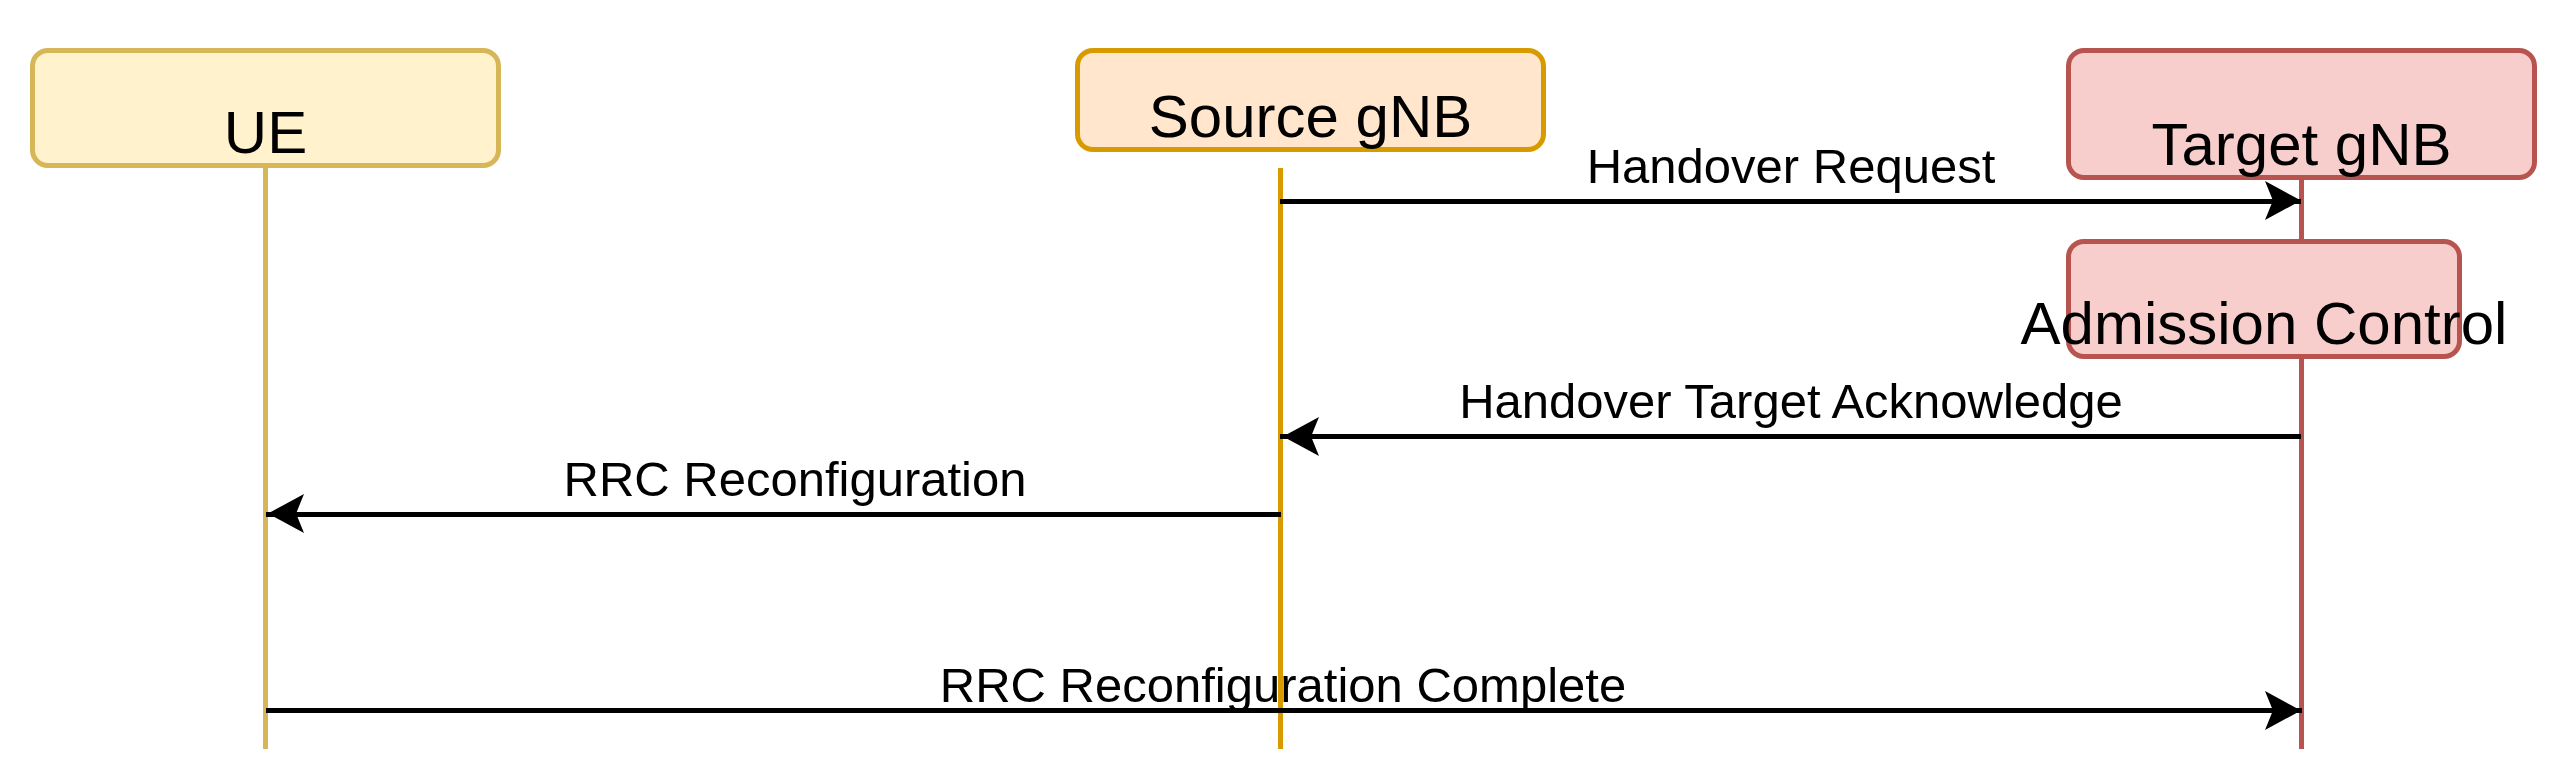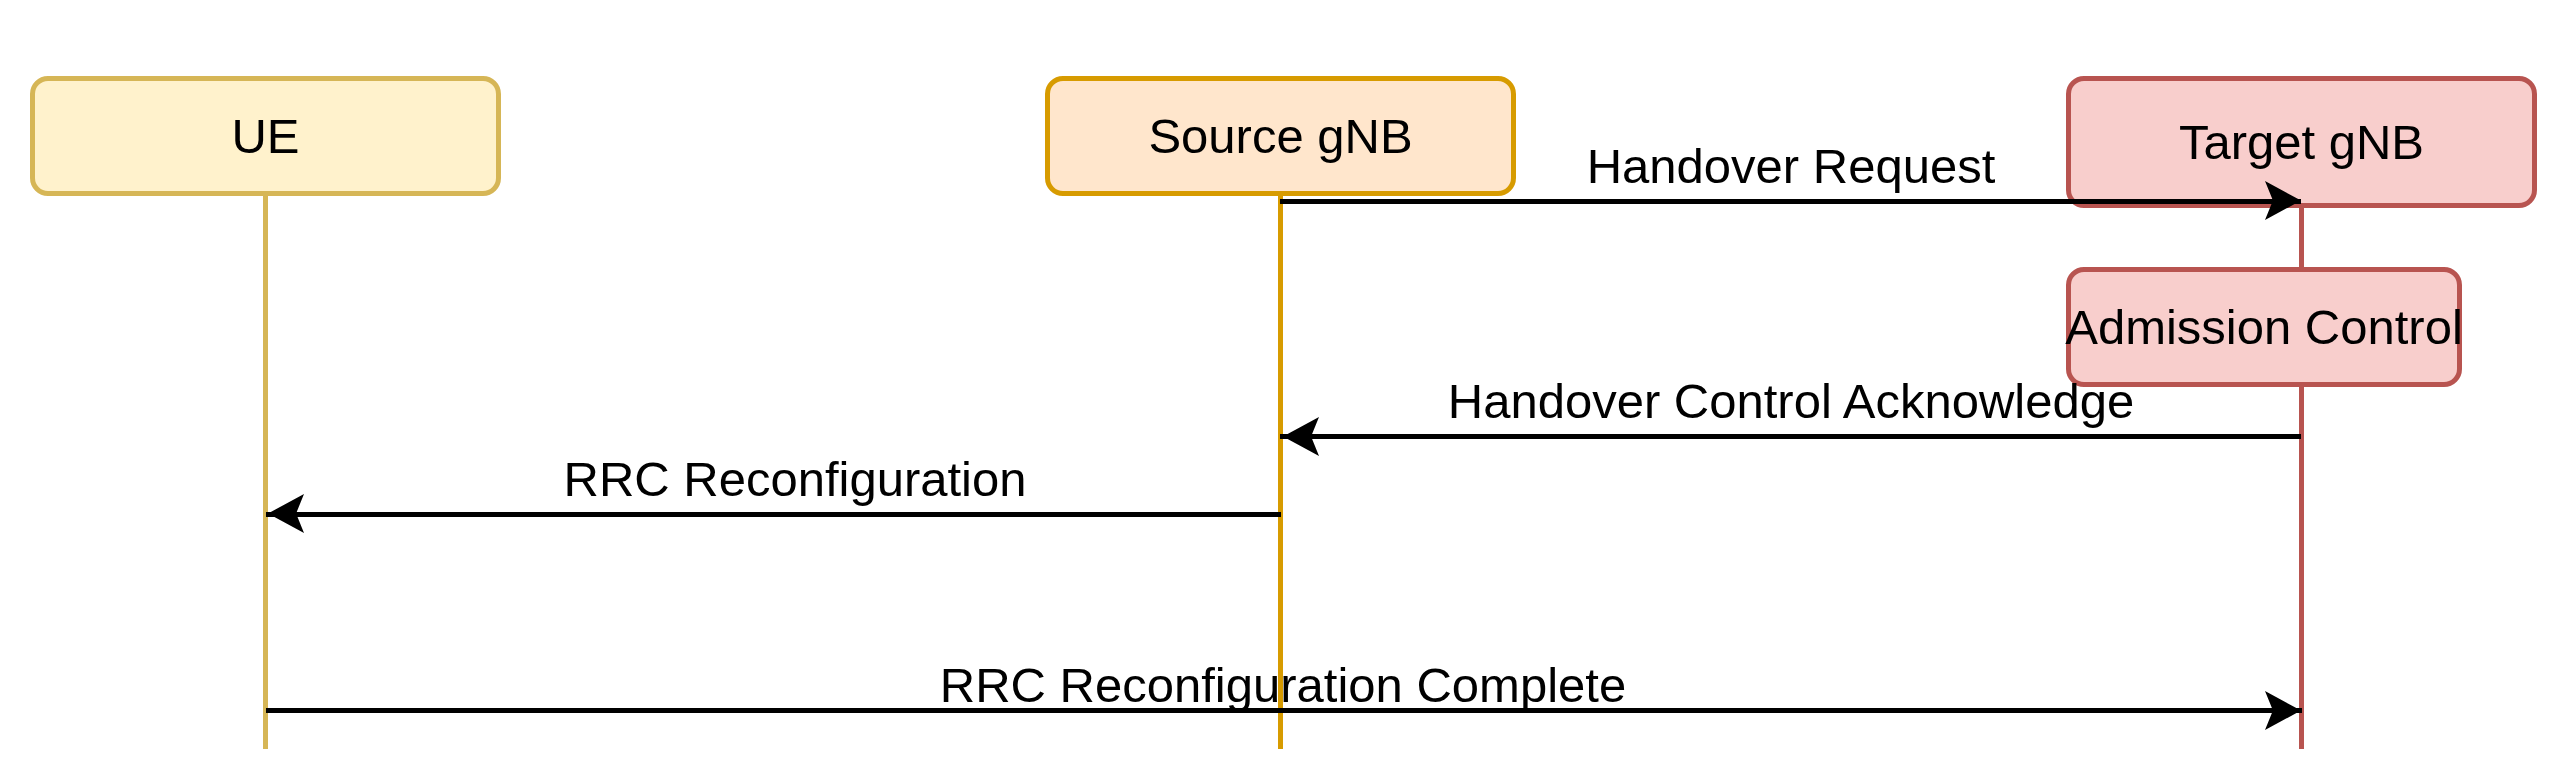--- a/index.html
+++ b/index.html
@@ -15,27 +15,26 @@
     background: var(--background, #FFFFFF);
     overflow: hidden;
     color: var(--text, #000000);
   }
   .box {
     position: absolute;
     box-sizing: border-box;
     border: 5.3px solid #000;
     border-radius: 18px;
     display: flex;
-    align-items: center;
+    align-items: flex-end;
     justify-content: center;
-    font-size: 49px;
+    font-size: 60px;
     line-height: 1;
     white-space: nowrap;
     color: var(--text, #000000);
-    margin-top: 28px;
   }
   .ue-colors     { background: var(--ue-fill, #FFF2CC);     border-color: var(--ue-stroke, #D6B656); }
   .source-colors { background: var(--source-fill, #FFE6CC); border-color: var(--source-stroke, #D79B00); }
   .target-colors { background: var(--target-fill, #F8CECC); border-color: var(--target-stroke, #B85450); }
 
   .lifeline {
     position: absolute;
     top: 168px;
     height: 581px;
     width: 4.6px;
@@ -72,39 +71,39 @@
 
 <div class="canvas">
 
   <div class="lifeline ue" style="left:263px;"></div>
   <div class="lifeline source" style="left:1278px;"></div>
   <div class="lifeline target" style="left:2299px;"></div>
 
   <div class="box ue-colors" style="left:30px; top:48px; width:471px; height:120px;">
     <span>UE</span>
   </div>
-  <div class="box source-colors" style="left:1045px; top:48px; width:471px; height:120px;">
+  <div class="box source-colors" style="left:1075px; top:48px; width:471px; height:104px;">
     <span>Source gNB</span>
   </div>
   <div class="box target-colors" style="left:2066px; top:48px; width:471px; height:132px;">
     <span>Target gNB</span>
   </div>
 
   <div>
     <span class="msg-label" style="left:1791px; bottom:583px;">Handover Request</span>
     <div class="msg-line" style="left:1280px; top:199px; width:1021px;"></div>
     <div class="arrow-head right" style="left:2265px; top:181px;"></div>
   </div>
 
   <div class="box target-colors" style="left:2066px; top:239px; width:396px; height:120px;">
     <span>Admission Control</span>
   </div>
 
   <div>
-    <span class="msg-label" style="left:1791px; bottom:348px;">Handover Control Acknowledge</span>
+    <span class="msg-label" style="left:1791px; bottom:348px;">Handover Target Acknowledge</span>
     <div class="msg-line" style="left:1280px; top:434px; width:1021px;"></div>
     <div class="arrow-head left" style="left:1283px; top:417px;"></div>
   </div>
 
   <div>
     <span class="msg-label" style="left:795px; bottom:270px;">RRC Reconfiguration</span>
     <div class="msg-line" style="left:266px; top:512px; width:1015px;"></div>
     <div class="arrow-head left" style="left:268px; top:494px;"></div>
   </div>
 

